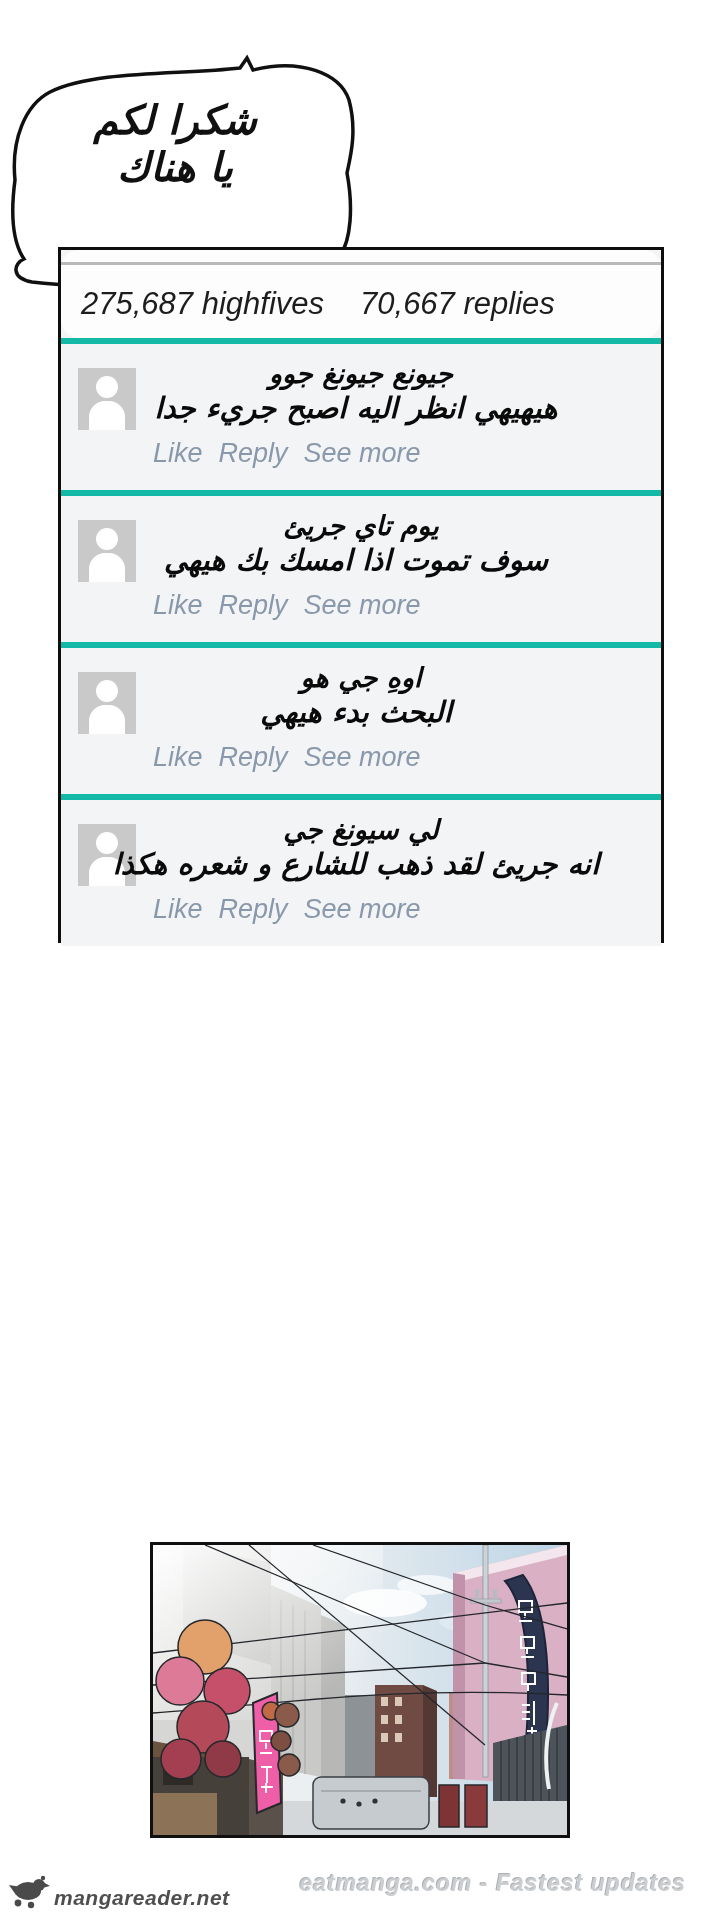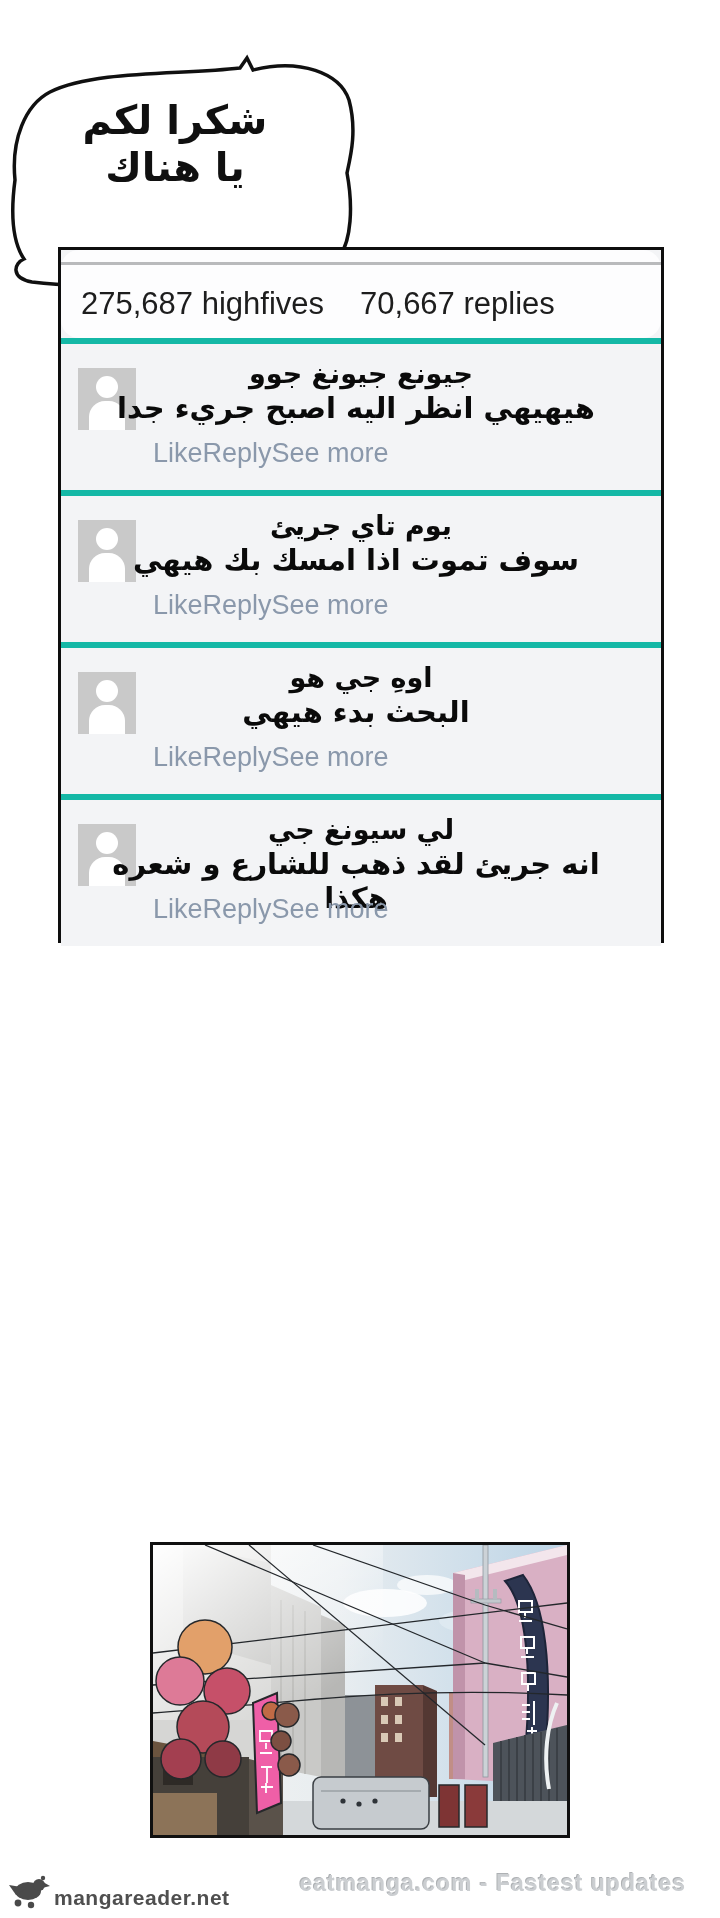--- a/index.html
+++ b/index.html
@@ -1,17 +1,17 @@
 <!DOCTYPE html>
 <html><head>
 <meta charset="utf-8">
 <style>
   html,body{margin:0;padding:0;background:#ffffff;}
   #page{position:relative;width:690px;height:1918px;background:#ffffff;overflow:hidden;
-        font-family:"Liberation Sans",sans-serif;}
+        font-family:"Liberation Sans",sans-serif;font-style:italic;}
   .ar{font-family:"DejaVu Sans",sans-serif;direction:rtl;}
 
   
   #bubble-wrap{position:absolute;left:0;top:45px;width:370px;height:260px;}
   #bubble-svg{position:absolute;left:0;top:0;}
   #bubble-text{position:absolute;left:30px;top:52px;width:290px;text-align:center;
                font-weight:bold;font-size:40px;line-height:47px;color:#101010;letter-spacing:1px;}
 
   
   #comments-panel{position:absolute;left:58px;top:247px;width:600px;height:690px;
@@ -21,21 +21,21 @@
   #stats-line{position:absolute;left:20px;top:36px;display:flex;gap:36px;
               font-size:31px;color:#1d1d1d;}
   .comment{position:relative;height:146px;flex:none;border-top:6px solid #14b8a6;background:#f3f4f6;}
   .avatar{position:absolute;left:17px;top:24px;width:58px;height:62px;background:#c9c9c9;overflow:hidden;}
   .avatar-head{position:absolute;left:18px;top:8px;width:22px;height:22px;border-radius:50%;background:#ffffff;}
   .avatar-body{position:absolute;left:11px;top:33px;width:36px;height:32px;border-radius:16px 16px 0 0;background:#ffffff;}
   .c-name{position:absolute;left:90px;top:14px;width:420px;text-align:center;
           font-weight:bold;font-size:27px;color:#0a0a0a;}
   .c-text{position:absolute;left:40px;top:47px;width:510px;text-align:center;
           font-weight:bold;font-size:29px;line-height:34px;color:#0a0a0a;}
-  .c-actions{position:absolute;left:92px;top:94px;display:flex;
+  .c-actions{position:absolute;left:92px;top:94px;display:flex;gap:16px;
              font-size:27px;color:#8a98ab;}
   .c-actions span{cursor:pointer;}
 
   
   #caption{position:absolute;left:0;top:1068px;width:720px;text-align:center;
            font-weight:bold;font-size:37px;line-height:49px;color:#000000;}
 
   
   #street-panel{position:absolute;left:150px;top:1542px;width:414px;height:290px;
                 border:3px solid #101010;background:#e9eef1;}

